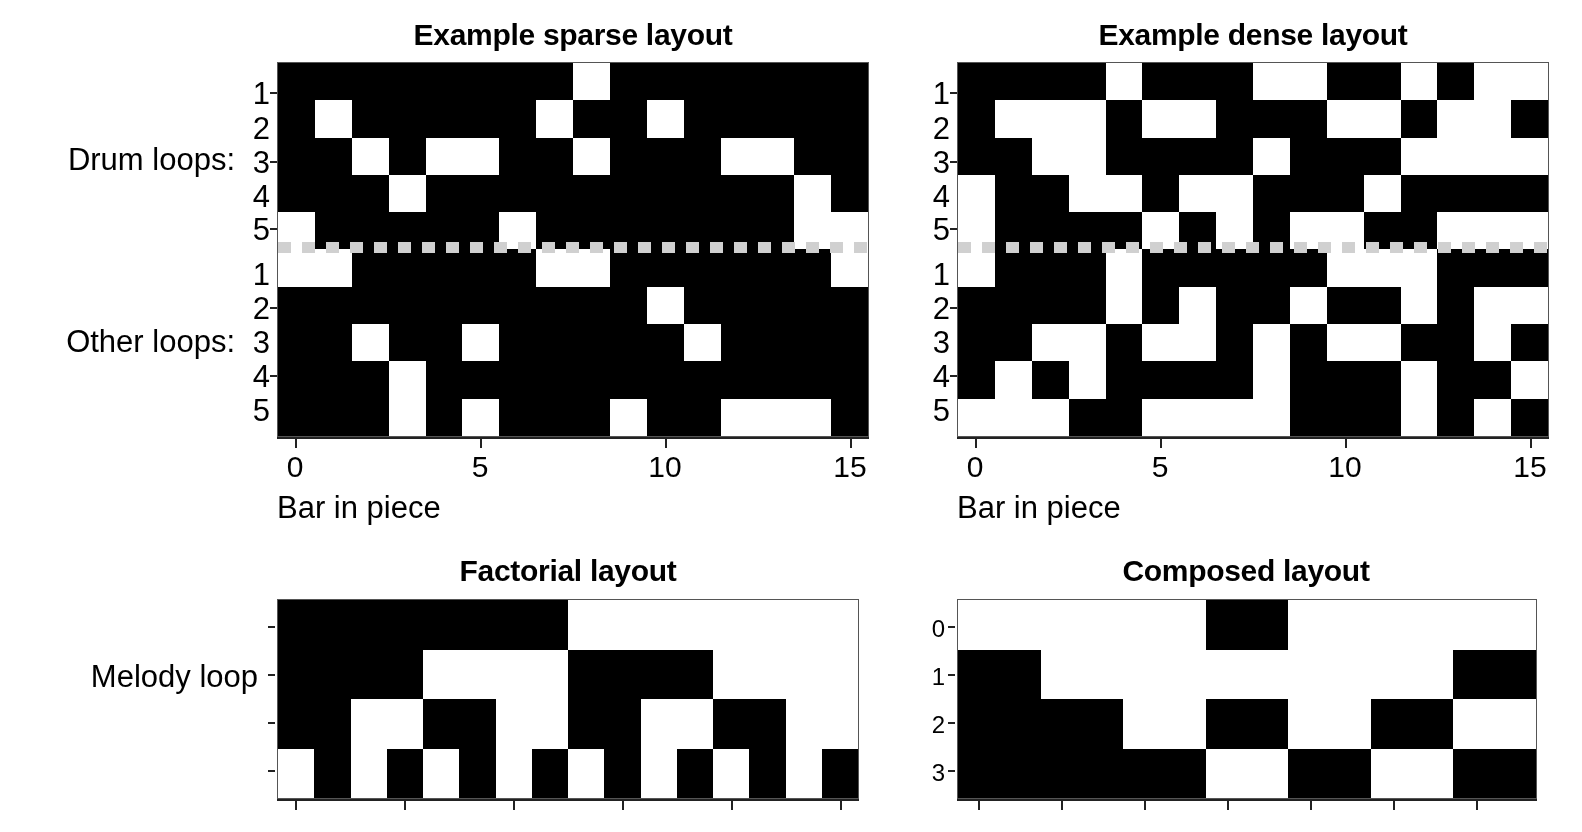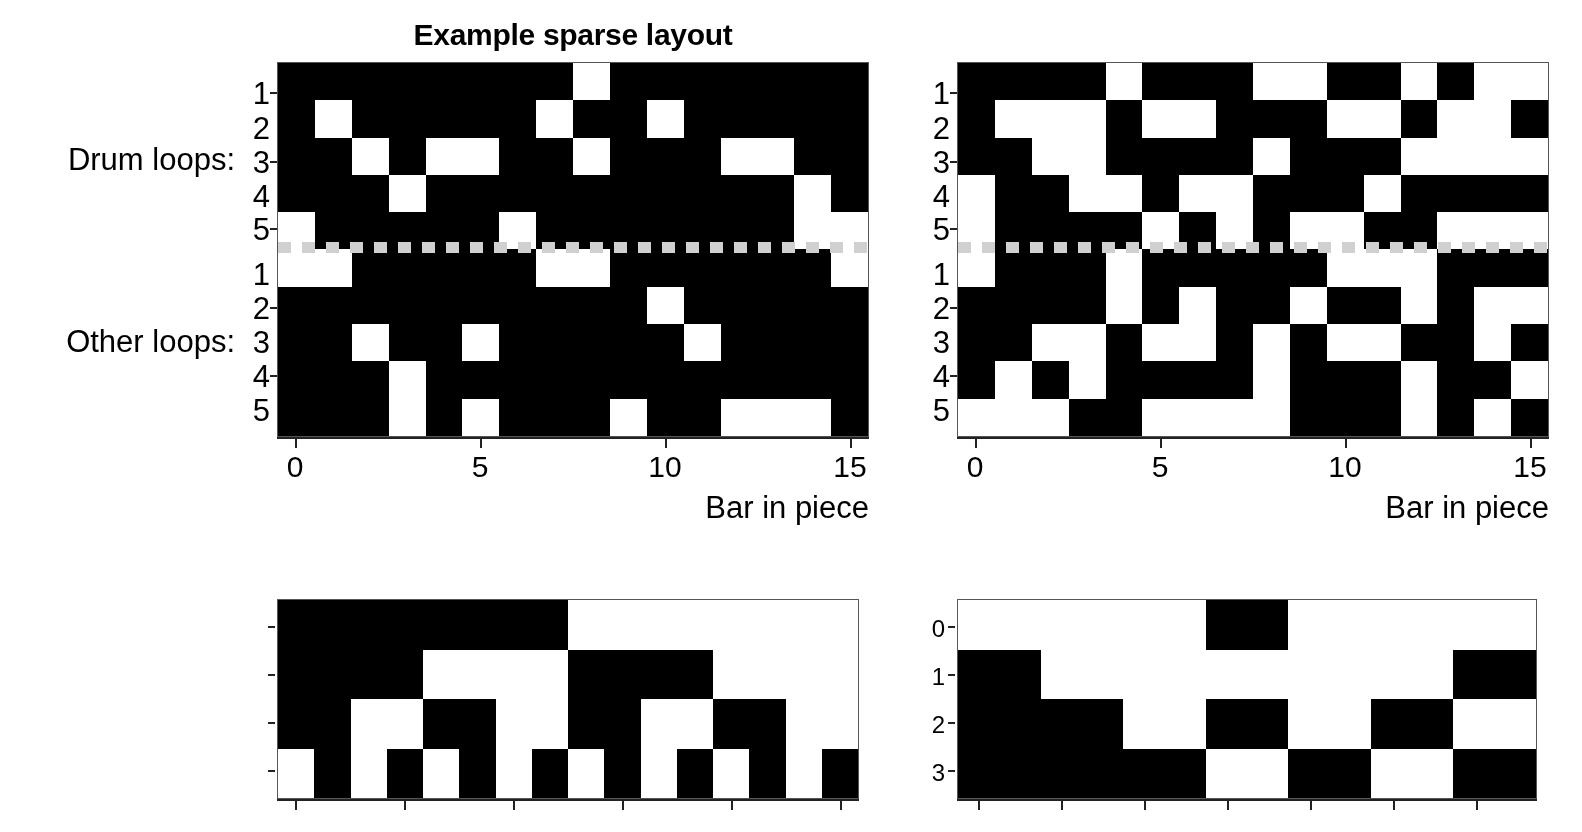--- a/index.html
+++ b/index.html
@@ -24,21 +24,21 @@
   .sep{position:absolute;height:11px;background:
       repeating-linear-gradient(to right,#d0d0d0 0 13px,transparent 13px 24px);}
 
   
   .ylab{position:absolute;right:0;text-align:right;white-space:nowrap;line-height:1;}
   .ytickmark{position:absolute;width:7px;height:2px;background:#222;}
 
   .xaxisline{position:absolute;height:2px;background:#222;}
   .xtick{position:absolute;width:2px;height:9px;background:#222;}
   .xlab{position:absolute;text-align:center;line-height:1;white-space:nowrap;}
-  .xtitle{position:absolute;text-align:right;font-size:31px;line-height:1;white-space:nowrap;}
+  .xtitle{position:absolute;text-align:left;font-size:31px;line-height:1;white-space:nowrap;}
 
   .grouplab{position:absolute;font-size:31px;line-height:1;white-space:nowrap;text-align:right;}
   .rowlab{position:absolute;font-size:31px;line-height:1;white-space:nowrap;text-align:right;}
 </style>
 </head>
 <body>
 
 <div class="page">
 
   <div class="panel" style="left:180px;top:8px;width:700px;height:520px;">
@@ -236,20 +236,21 @@
     <div class="xtick" style="left:485px;top:431px;"></div>
     <div class="xtick" style="left:670px;top:431px;"></div>
     <div class="xlab" style="left:85px;width:60px;top:444px;font-size:30px;">0</div>
     <div class="xlab" style="left:270px;width:60px;top:444px;font-size:30px;">5</div>
     <div class="xlab" style="left:450px;width:70px;top:444px;font-size:30px;">10</div>
     <div class="xlab" style="left:635px;width:70px;top:444px;font-size:30px;">15</div>
     <div class="xtitle" style="left:97px;width:592px;top:484px;">Bar in piece</div>
   </div>
 
   <div class="panel" style="left:860px;top:8px;width:700px;height:520px;">
+    <div class="ptitle" style="left:97px;width:592px;top:12px;">Example dense layout</div>
 
     <div class="ylab" style="left:40px;width:50px;top:70px;font-size:31px;">1</div>
     <div class="ytickmark" style="left:90px;top:84px;"></div>
     <div class="ylab" style="left:40px;width:50px;top:105px;font-size:31px;">2</div>
     <div class="ylab" style="left:40px;width:50px;top:139px;font-size:31px;">3</div>
     <div class="ytickmark" style="left:90px;top:153px;"></div>
     <div class="ylab" style="left:40px;width:50px;top:173px;font-size:31px;">4</div>
     <div class="ylab" style="left:40px;width:50px;top:206px;font-size:31px;">5</div>
     <div class="ytickmark" style="left:90px;top:220px;"></div>
 
@@ -433,22 +434,24 @@
     <div class="xtick" style="left:485px;top:431px;"></div>
     <div class="xtick" style="left:670px;top:431px;"></div>
     <div class="xlab" style="left:85px;width:60px;top:444px;font-size:30px;">0</div>
     <div class="xlab" style="left:270px;width:60px;top:444px;font-size:30px;">5</div>
     <div class="xlab" style="left:450px;width:70px;top:444px;font-size:30px;">10</div>
     <div class="xlab" style="left:635px;width:70px;top:444px;font-size:30px;">15</div>
     <div class="xtitle" style="left:97px;width:592px;top:484px;">Bar in piece</div>
   </div>
 
   <div class="panel" style="left:0px;top:548px;width:880px;height:284px;">
+    <div class="ptitle" style="left:277px;width:582px;top:8px;">Factorial layout</div>
 
     <div class="ytickmark" style="left:268px;top:78px;"></div>
+    <div class="rowlab" style="left:20px;width:238px;top:113px;">Melody loop</div>
     <div class="ytickmark" style="left:268px;top:126px;"></div>
     <div class="ytickmark" style="left:268px;top:174px;"></div>
     <div class="ytickmark" style="left:268px;top:222px;"></div>
 
     <div class="plot" style="left:277px;top:51px;width:582px;height:200px;">
       <div class="grid" id="g-factorial" style="grid-template-columns: repeat(16, 1fr); grid-template-rows: repeat(4, 1fr);">
           <div class="cell c0"></div>
           <div class="cell c0"></div>
           <div class="cell c0"></div>
           <div class="cell c0"></div>
@@ -518,20 +521,21 @@
     <div class="xaxisline" style="left:277px;top:251px;width:582px;"></div>
     <div class="xtick" style="left:295px;top:253px;"></div>
     <div class="xtick" style="left:404px;top:253px;"></div>
     <div class="xtick" style="left:513px;top:253px;"></div>
     <div class="xtick" style="left:622px;top:253px;"></div>
     <div class="xtick" style="left:731px;top:253px;"></div>
     <div class="xtick" style="left:840px;top:253px;"></div>
   </div>
 
   <div class="panel" style="left:880px;top:548px;width:702px;height:284px;">
+    <div class="ptitle" style="left:75px;width:582px;top:8px;">Composed layout</div>
 
     <div class="ylab" style="left:20px;width:45px;top:69px;font-size:24px;">0</div>
     <div class="ytickmark" style="left:68px;top:78px;"></div>
     <div class="ylab" style="left:20px;width:45px;top:117px;font-size:24px;">1</div>
     <div class="ytickmark" style="left:68px;top:126px;"></div>
     <div class="ylab" style="left:20px;width:45px;top:165px;font-size:24px;">2</div>
     <div class="ytickmark" style="left:68px;top:174px;"></div>
     <div class="ylab" style="left:20px;width:45px;top:213px;font-size:24px;">3</div>
     <div class="ytickmark" style="left:68px;top:222px;"></div>
 

